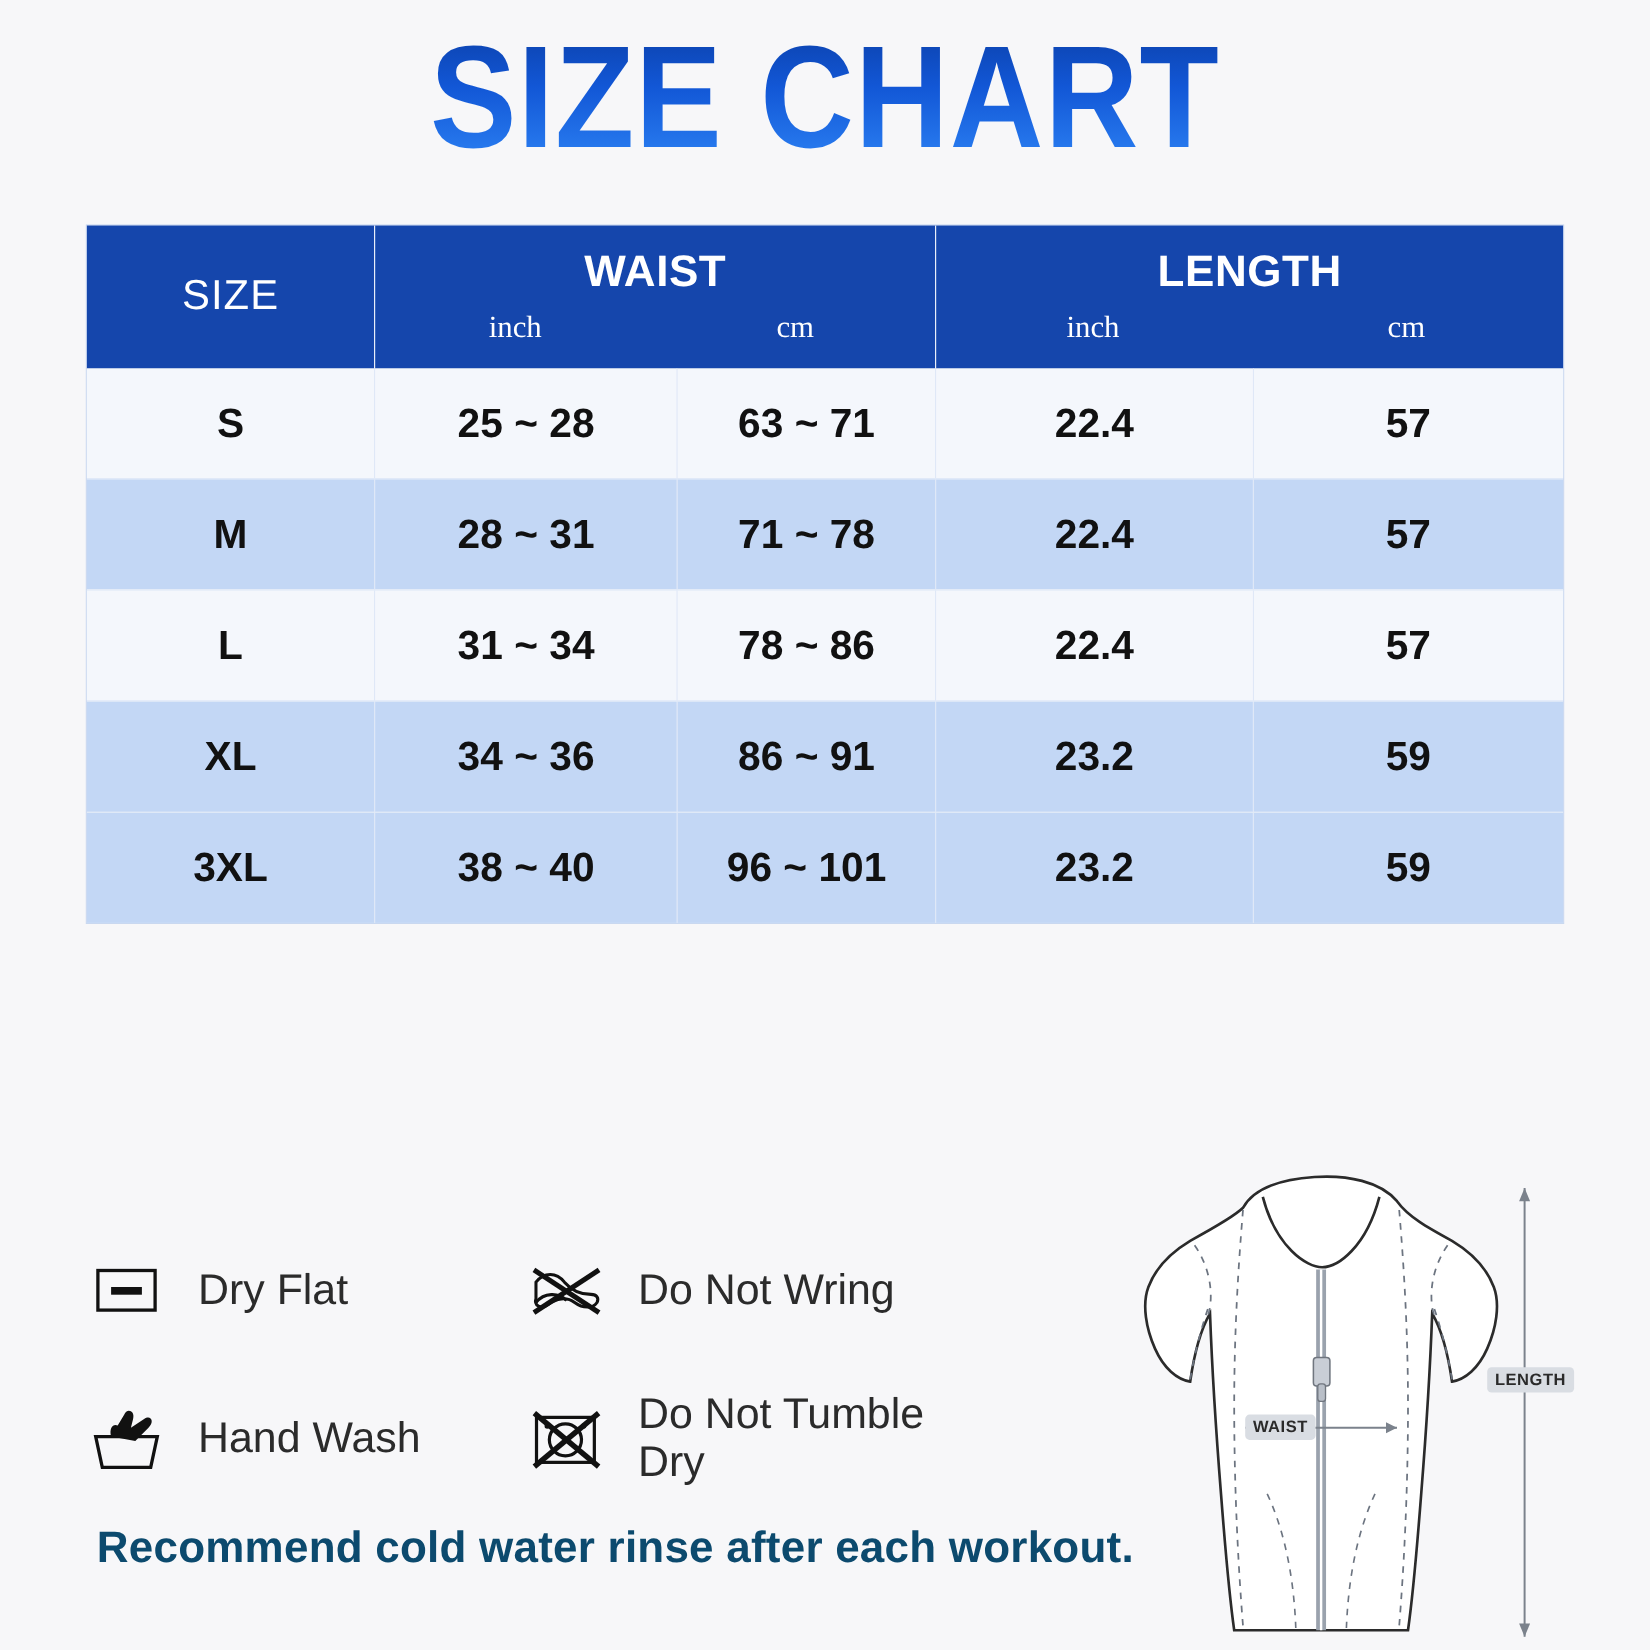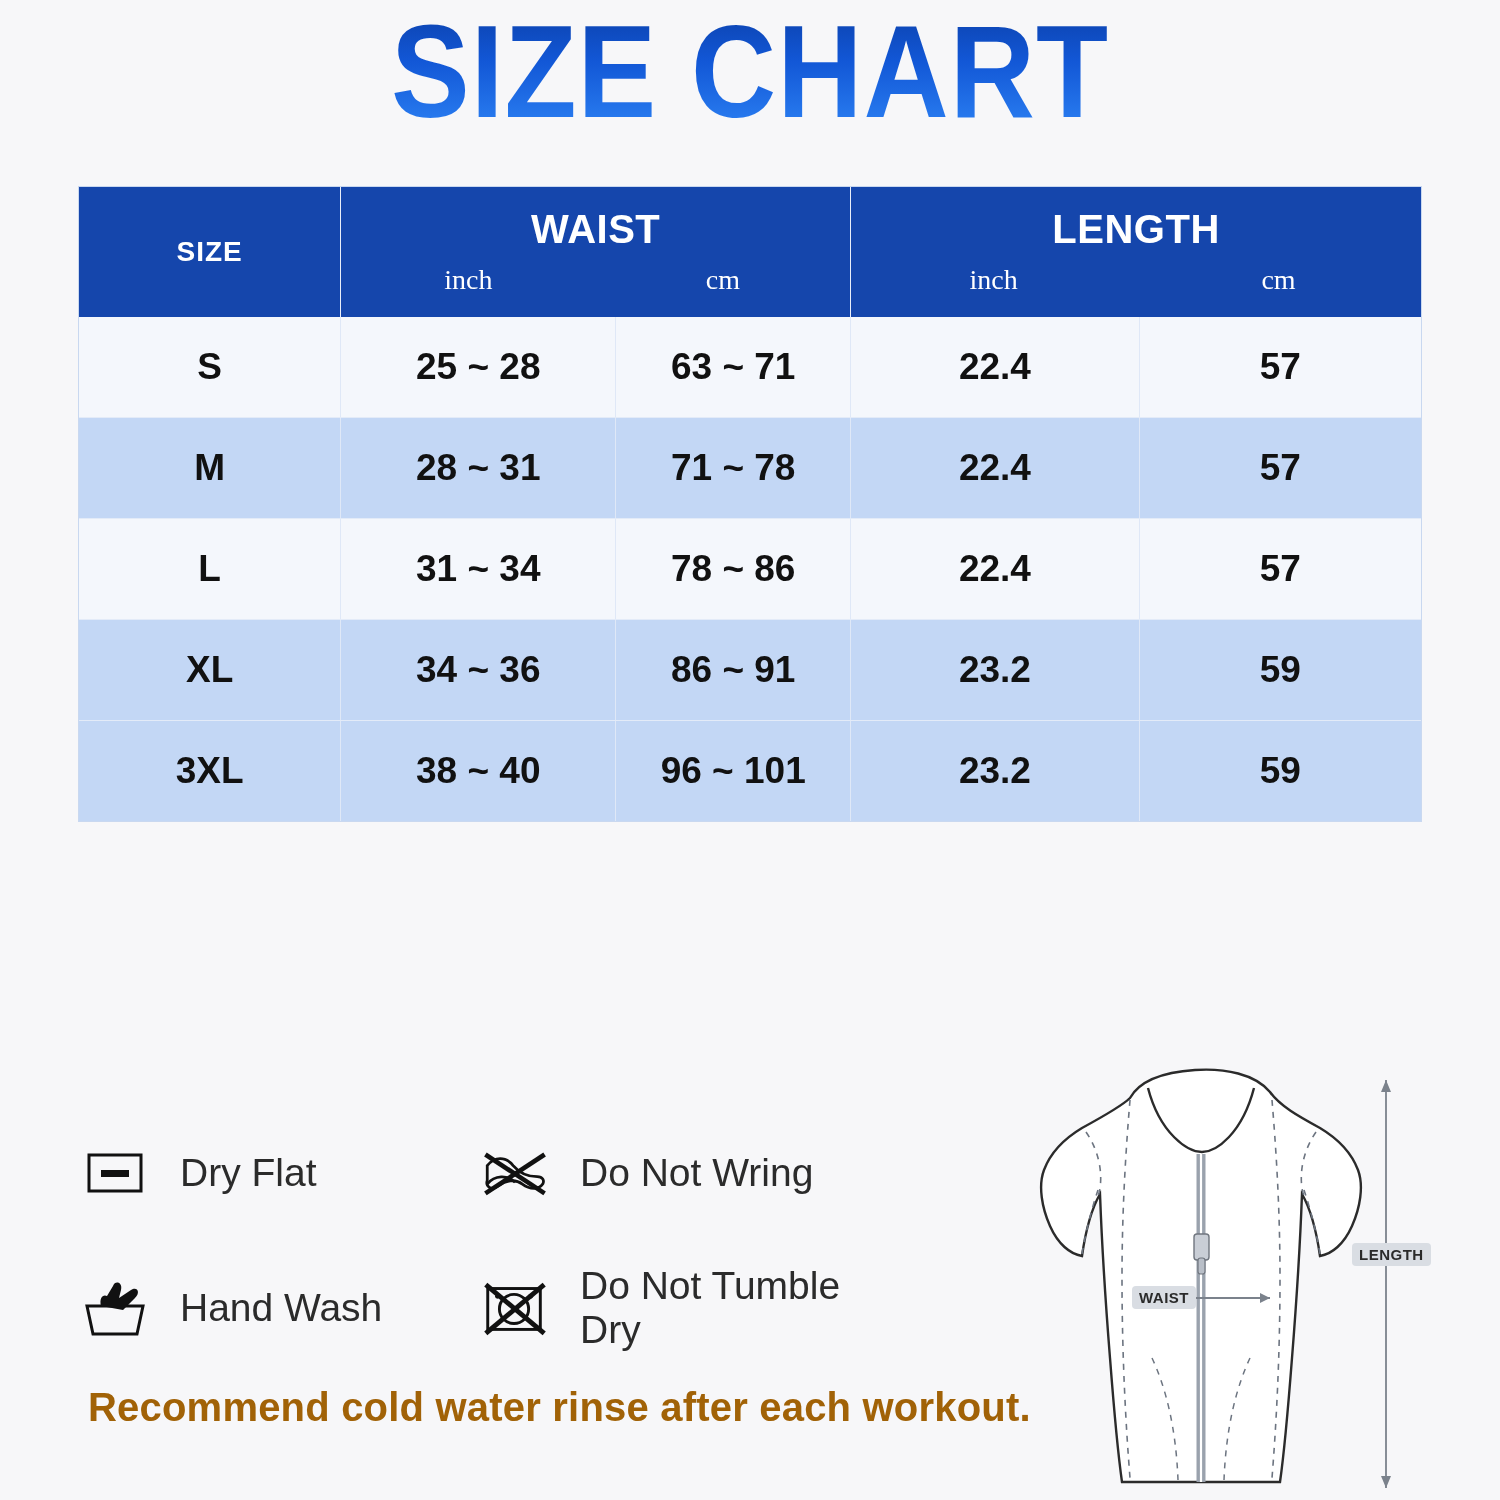--- a/index.html
+++ b/index.html
@@ -11,21 +11,21 @@
     height: 1500px;
     background: #f7f7f9;
     font-family: "Liberation Sans", sans-serif;
     overflow: hidden;
     position: relative;
   }
 
   
   .title-wrap {
     text-align: center;
-    padding-top: 10px;
+    padding-top: 28px;
   }
   .title {
     font-size: 118px;
     font-weight: bold;
     letter-spacing: 1px;
     line-height: 1.05;
     background: linear-gradient(180deg, #0b3fa8 0%, #1257d6 42%, #2f86f7 100%);
     -webkit-background-clip: text;
     background-clip: text;
     color: transparent;
@@ -53,22 +53,22 @@
   }
   thead th:last-child { border-right: none; }
 
   .th-group-title {
     font-size: 40px;
     font-weight: bold;
     letter-spacing: 0.5px;
     text-align: center;
   }
   .th-size {
-    font-size: 28px;
-    font-weight: bold;
+    font-size: 38px;
+    font-weight: normal;
     letter-spacing: 1px;
   }
   .unit-row {
     display: flex;
     font-family: Liberation Serif, serif;
   }
   .unit-row > div {
     flex: 1;
     font-size: 28px;
     font-weight: normal;
@@ -132,21 +132,21 @@
     font-size: 39px;
     color: #2b2b2b;
   }
 
   .recommend {
     position: absolute;
     left: 88px;
     top: 1385px;
     font-size: 40px;
     font-weight: bold;
-    color: #a16207;
+    color: #0c4a6e;
     letter-spacing: 0.2px;
   }
 
   
   .garment {
     position: absolute;
     right: 50px;
     top: 1058px;
     width: 470px;
     height: 440px;

